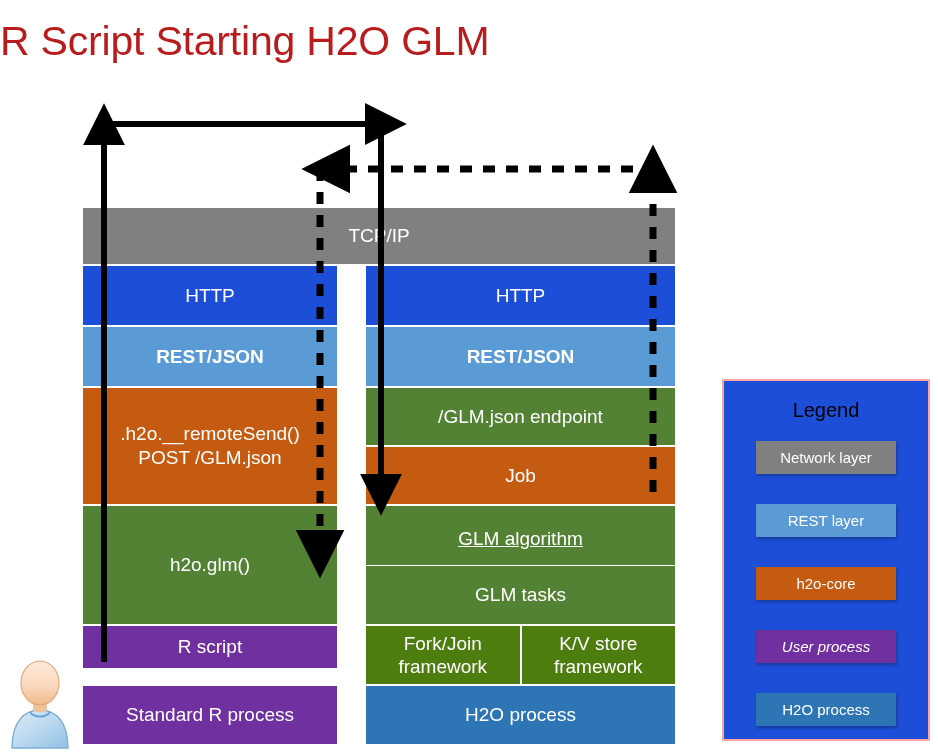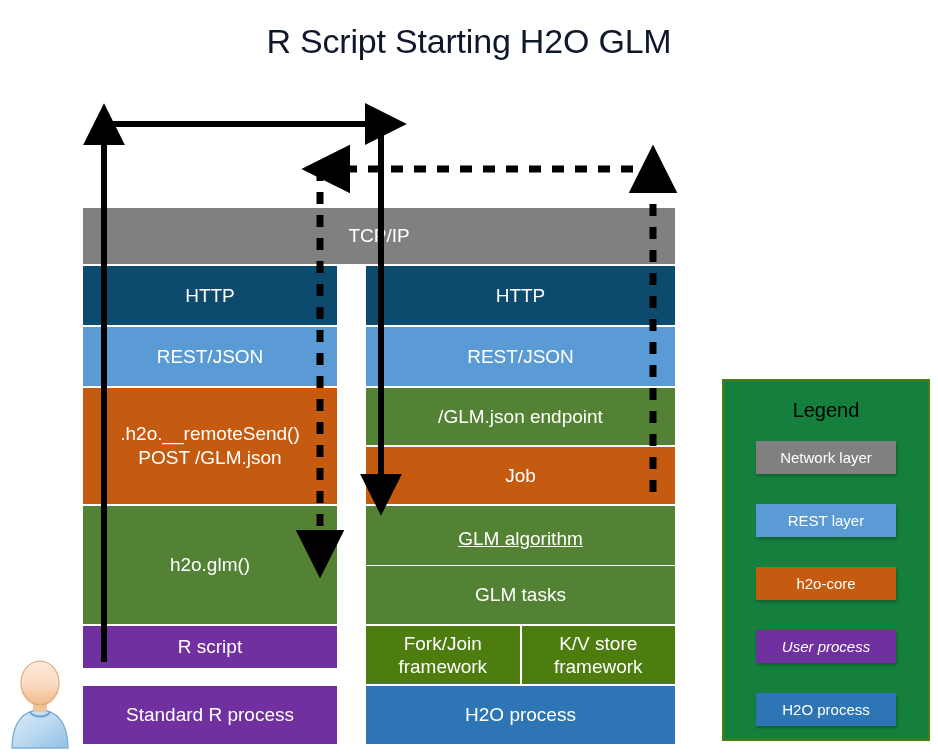--- a/index.html
+++ b/index.html
@@ -22,25 +22,24 @@
     width: 938px;
     height: 753px;
     background: #ffffff;
   }
   
   #slide-title {
     position: absolute;
     left: 0;
     top: 16px;
     width: 938px;
-    text-align: center;
-    font-size: 34px;
+    font-size: 41px;
     font-weight: normal;
     letter-spacing: -0.2px;
-    color: #0f172a;
+    color: #b91c1c;
     line-height: 50px;
     white-space: nowrap;
   }
   
   .col {
     position: absolute;
   }
   #col-left  { left: 82px;  top: 265px; width: 256px; }
   #col-right { left: 365px; top: 265px; width: 311px; }
 
@@ -51,22 +50,22 @@
     border: 1px solid #ffffff;
     display: flex;
     align-items: center;
     justify-content: center;
     text-align: center;
     color: #ffffff;
     font-size: 19px;
     line-height: 24px;
     padding: 0 4px;
   }
-  .band.network { background: #0c4a6e; }
-  .band.rest    { background: #5B9BD5; }
+  .band.network { background: #1d4ed8; }
+  .band.rest    { background: #5B9BD5; font-weight: bold; }
   .band.core    { background: #C55A11; }
   .band.algos   { background: #548235; }
   .band.user    { background: #7030A0; }
   .band.h2o     { background: #2E75B6; }
 
   
   #tcpip-band {
     position: absolute;
     left: 82px;
     top: 207px;
@@ -114,22 +113,22 @@
   }
 
   
   #legend {
     position: absolute;
     left: 722px;
     top: 379px;
     width: 208px;
     height: 362px;
     box-sizing: border-box;
-    background: #15803d;
-    border: 2px solid #4d7c0f;
+    background: #1d4ed8;
+    border: 2px solid #fca5a5;
   }
   #legend-title {
     position: absolute;
     left: 0; top: 18px;
     width: 100%;
     text-align: center;
     font-size: 20px;
     color: #000;
   }
   #legend-items {

